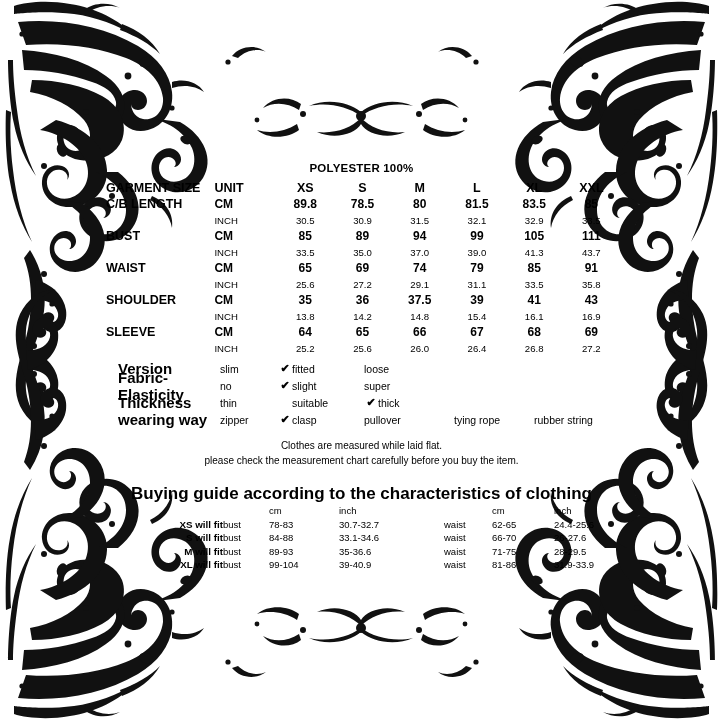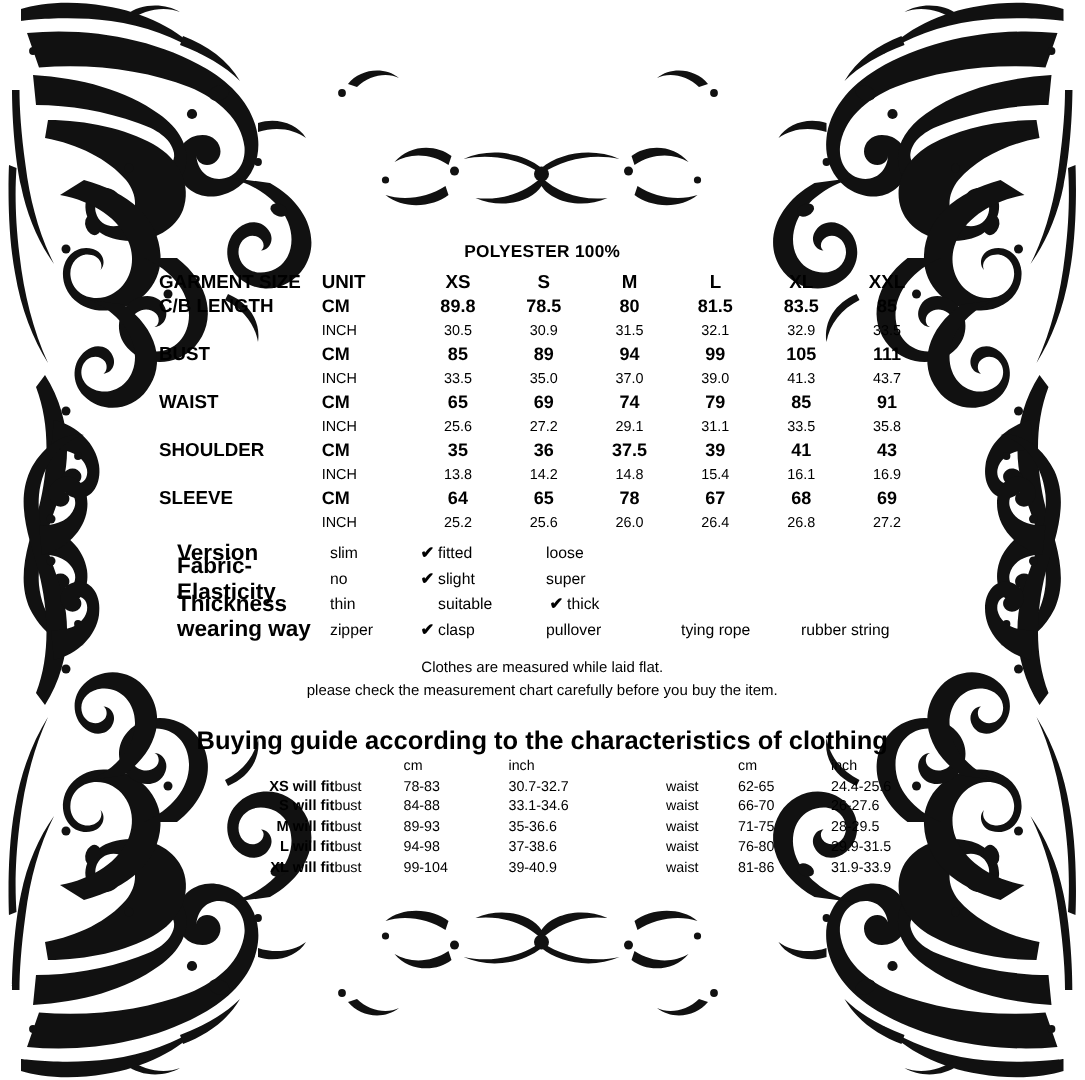--- a/index.html
+++ b/index.html
@@ -366,21 +366,21 @@
           <td class="col-val">15.4</td>
           <td class="col-val">16.1</td>
           <td class="col-val">16.9</td>
         </tr>
 
         <tr class="row-cm">
           <td class="col-label">SLEEVE</td>
           <td class="col-unit">CM</td>
           <td class="col-val">64</td>
           <td class="col-val">65</td>
-          <td class="col-val">78</td>
+          <td class="col-val">66</td>
           <td class="col-val">67</td>
           <td class="col-val">68</td>
           <td class="col-val">69</td>
         </tr>
         <tr class="row-inch">
           <td class="col-label"></td>
           <td class="col-unit">INCH</td>
           <td class="col-val">25.2</td>
           <td class="col-val">25.6</td>
           <td class="col-val">26.0</td>
@@ -497,29 +497,20 @@
         <tr>
           <td class="g-size">M will fit</td>
           <td class="g-bust">bust</td>
           <td class="g-cm">89-93</td>
           <td class="g-inch">35-36.6</td>
           <td class="g-waist">waist</td>
           <td class="g-wcm">71-75</td>
           <td class="g-winch">28-29.5</td>
         </tr>
         <tr>
-          <td class="g-size">L will fit</td>
-          <td class="g-bust">bust</td>
-          <td class="g-cm">94-98</td>
-          <td class="g-inch">37-38.6</td>
-          <td class="g-waist">waist</td>
-          <td class="g-wcm">76-80</td>
-          <td class="g-winch">29.9-31.5</td>
-        </tr>
-        <tr>
           <td class="g-size">XL will fit</td>
           <td class="g-bust">bust</td>
           <td class="g-cm">99-104</td>
           <td class="g-inch">39-40.9</td>
           <td class="g-waist">waist</td>
           <td class="g-wcm">81-86</td>
           <td class="g-winch">31.9-33.9</td>
         </tr>
       </tbody>
     </table>

